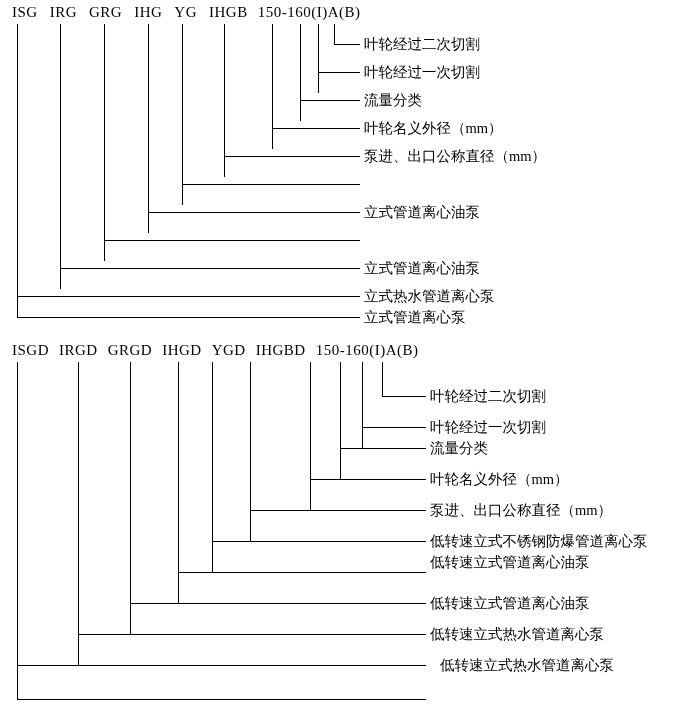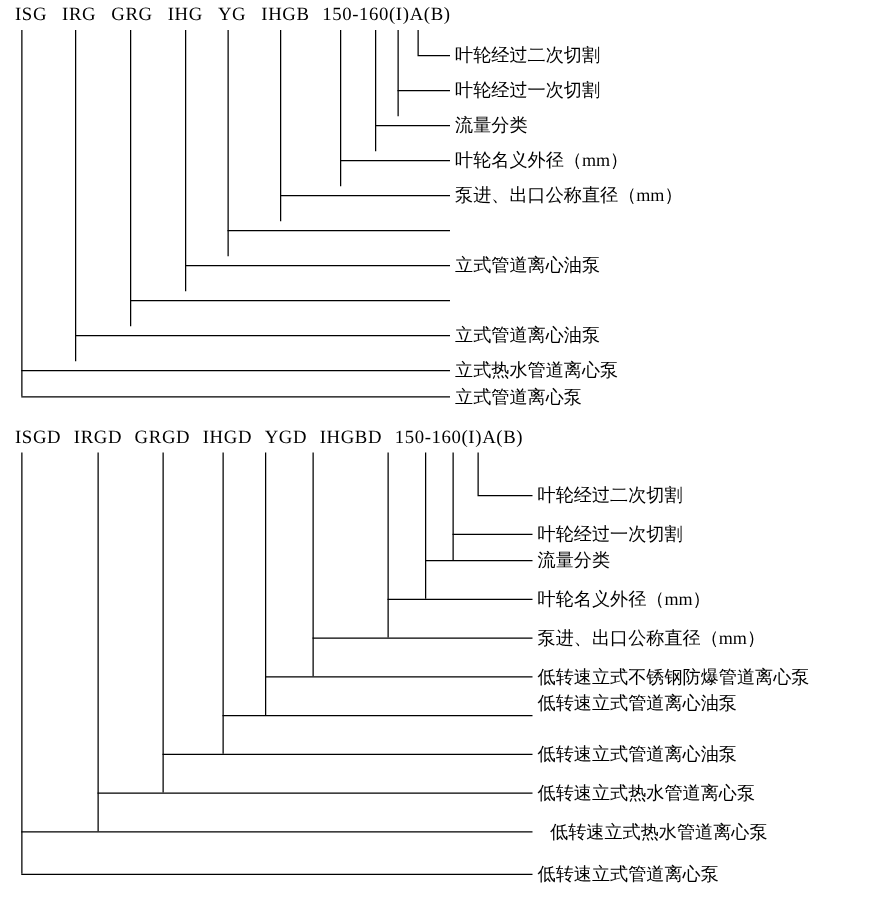--- a/index.html
+++ b/index.html
@@ -112,16 +112,15 @@
     <div class="desc" style="left:430px; top:47px;">叶轮经过二次切割</div>
     <div class="desc" style="left:430px; top:78px;">叶轮经过一次切割</div>
     <div class="desc" style="left:430px; top:99px;">流量分类</div>
     <div class="desc" style="left:430px; top:130px;">叶轮名义外径（mm）</div>
     <div class="desc" style="left:430px; top:161px;">泵进、出口公称直径（mm）</div>
     <div class="desc" style="left:430px; top:192px;">低转速立式不锈钢防爆管道离心泵</div>
     <div class="desc" style="left:430px; top:213px;">低转速立式管道离心油泵</div>
     <div class="desc" style="left:430px; top:254px;">低转速立式管道离心油泵</div>
     <div class="desc" style="left:430px; top:285px;">低转速立式热水管道离心泵</div>
     <div class="desc" style="left:440px; top:316px;">低转速立式热水管道离心泵</div>
-    <div class="desc" style="left:430px; top:350px;">低转速立式管道离心泵</div>
   </div>
 
 </div>
 
 </body></html>

